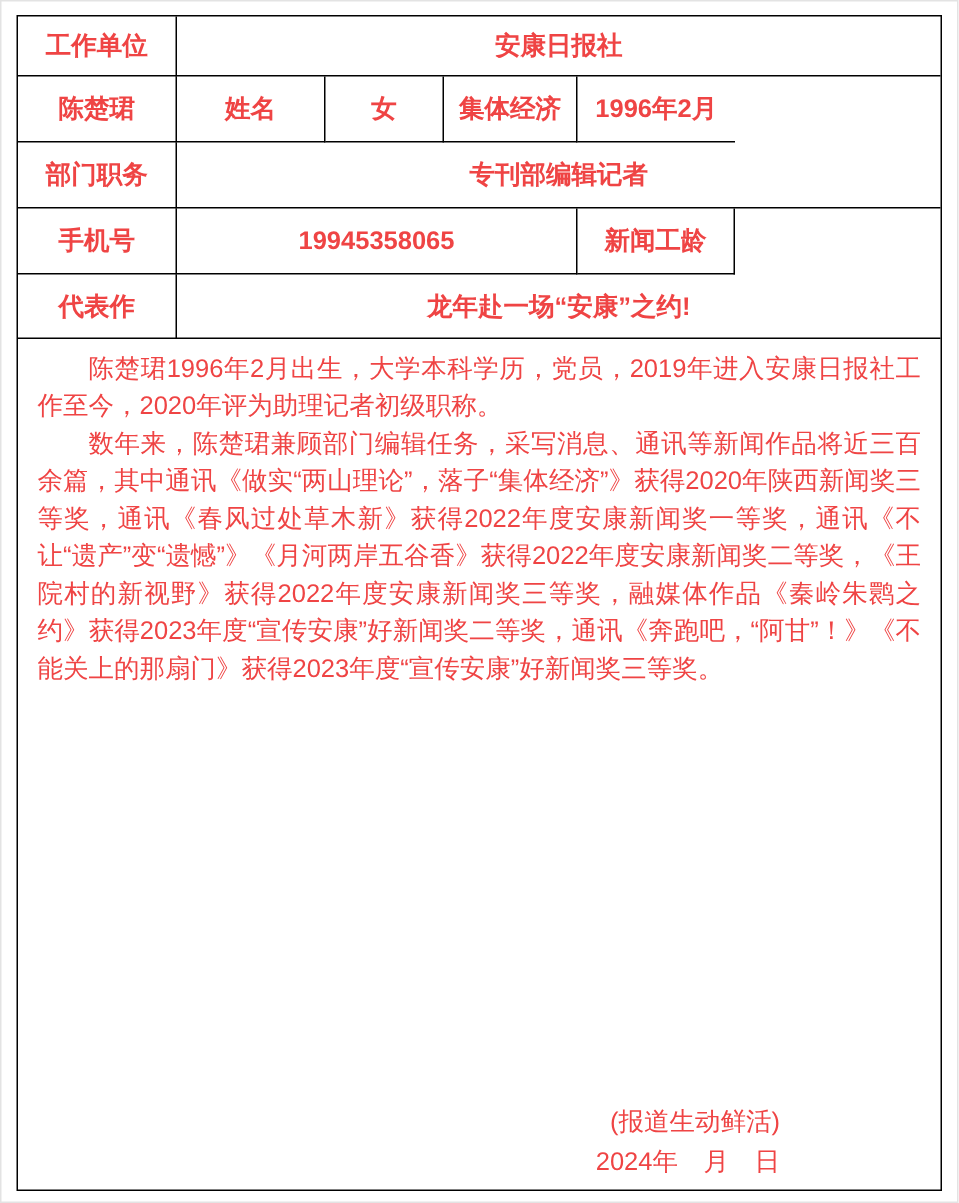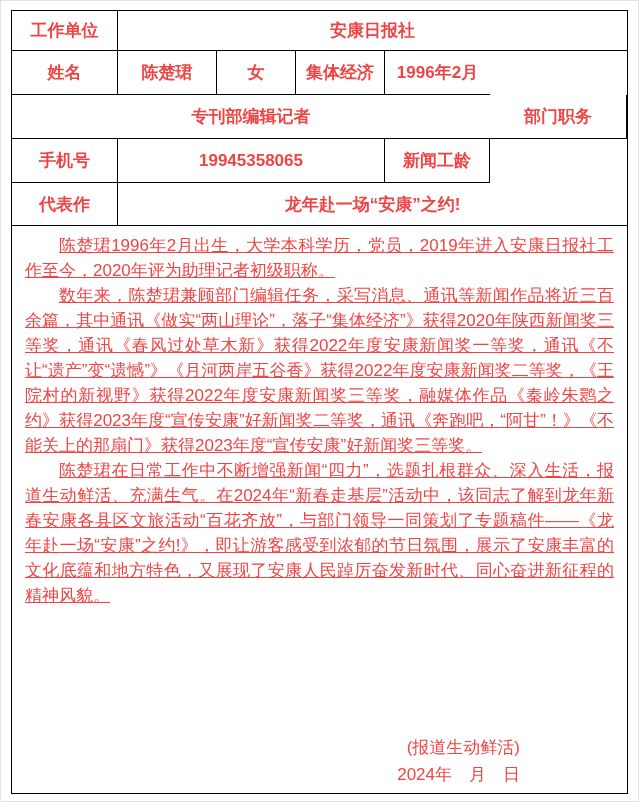--- a/index.html
+++ b/index.html
@@ -57,21 +57,20 @@
     padding: 7px 13px 5px 13px;
     font-size: 17px;
     line-height: 25px;
     text-align: justify;
     overflow: hidden;
   }
   .para {
     margin: 0;
     text-indent: 2em;
     word-break: break-all;
-    text-decoration: underline;
   }
   .signature {
     margin-top: auto;
     text-align: right;
     padding-right: 94px;
     font-size: 17px;
     line-height: 27px;
     flex: 0 0 auto;
   }
   .sig-line { white-space: pre; }
@@ -81,47 +80,46 @@
 
 <div class="page">
   <div class="form">
 
     <div class="grid-row r1">
       <div class="cell label">工作单位</div>
       <div class="cell span5 last">安康日报社</div>
     </div>
 
     <div class="grid-row r2">
+      <div class="cell">陈楚珺</div>
       <div class="cell label">姓名</div>
-      <div class="cell">陈楚珺</div>
       <div class="cell">女</div>
       <div class="cell label">集体经济</div>
       <div class="cell last">1996年2月</div>
     </div>
 
     <div class="grid-row r3">
+      <div class="cell label">部门职务</div>
       <div class="cell span5 last">专刊部编辑记者</div>
-      <div class="cell label">部门职务</div>
     </div>
 
     <div class="grid-row r4">
       <div class="cell label">手机号</div>
       <div class="cell span3">19945358065</div>
       <div class="cell label">新闻工龄</div>
     </div>
 
     <div class="grid-row r5">
       <div class="cell label">代表作</div>
       <div class="cell span5 last">龙年赴一场“安康”之约!</div>
     </div>
 
     <div class="text-area">
       <p class="para">陈楚珺1996年2月出生，大学本科学历，党员，2019年进入安康日报社工作至今，2020年评为助理记者初级职称。</p>
       <p class="para">数年来，陈楚珺兼顾部门编辑任务，采写消息、通讯等新闻作品将近三百余篇，其中通讯《做实“两山理论”，落子“集体经济”》获得2020年陕西新闻奖三等奖，通讯《春风过处草木新》获得2022年度安康新闻奖一等奖，通讯《不让“遗产”变“遗憾”》《月河两岸五谷香》获得2022年度安康新闻奖二等奖，《王院村的新视野》获得2022年度安康新闻奖三等奖，融媒体作品《秦岭朱鹮之约》获得2023年度“宣传安康”好新闻奖二等奖，通讯《奔跑吧，“阿甘”！》《不能关上的那扇门》获得2023年度“宣传安康”好新闻奖三等奖。</p>
-      <p class="para">陈楚珺在日常工作中不断增强新闻“四力”，选题扎根群众、深入生活，报道生动鲜活、充满生气。在2024年“新春走基层”活动中，该同志了解到龙年新春安康各县区文旅活动“百花齐放”，与部门领导一同策划了专题稿件——《龙年赴一场“安康”之约!》，即让游客感受到浓郁的节日氛围，展示了安康丰富的文化底蕴和地方特色，又展现了安康人民踔厉奋发新时代、同心奋进新征程的精神风貌。</p>
 
       <div class="signature">
         <div class="sig-line">(报道生动鲜活)</div>
         <div class="sig-line">2024年　月　日</div>
       </div>
     </div>
 
   </div>
 </div>
 

